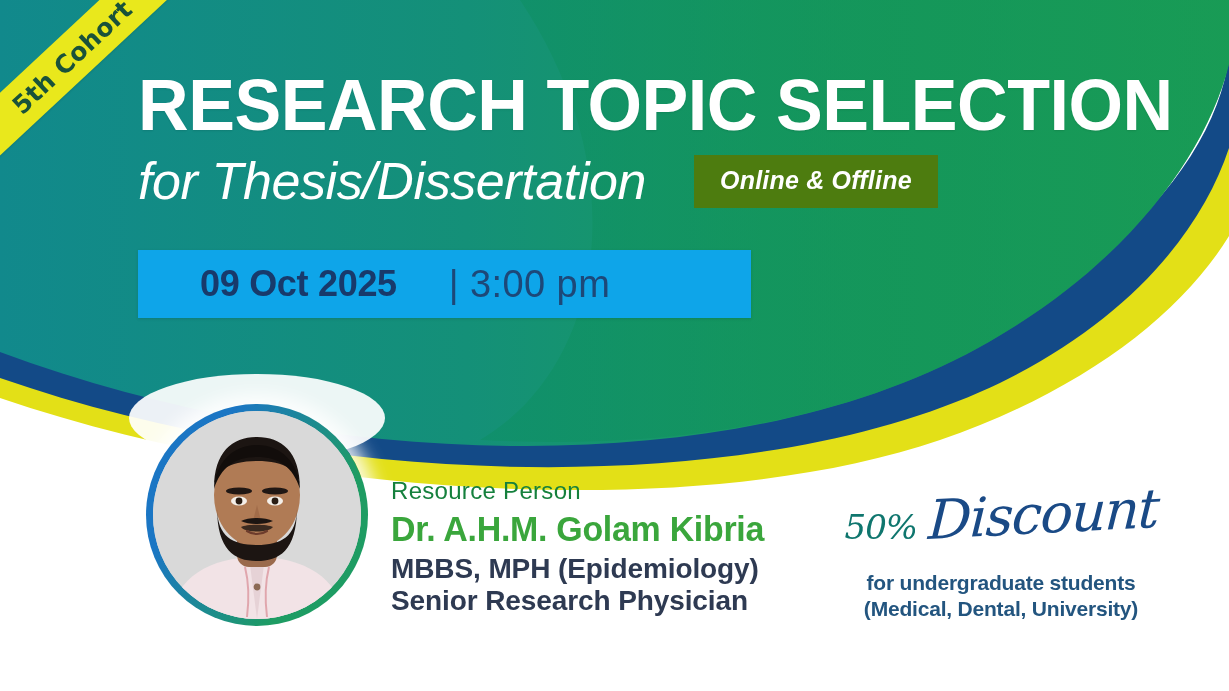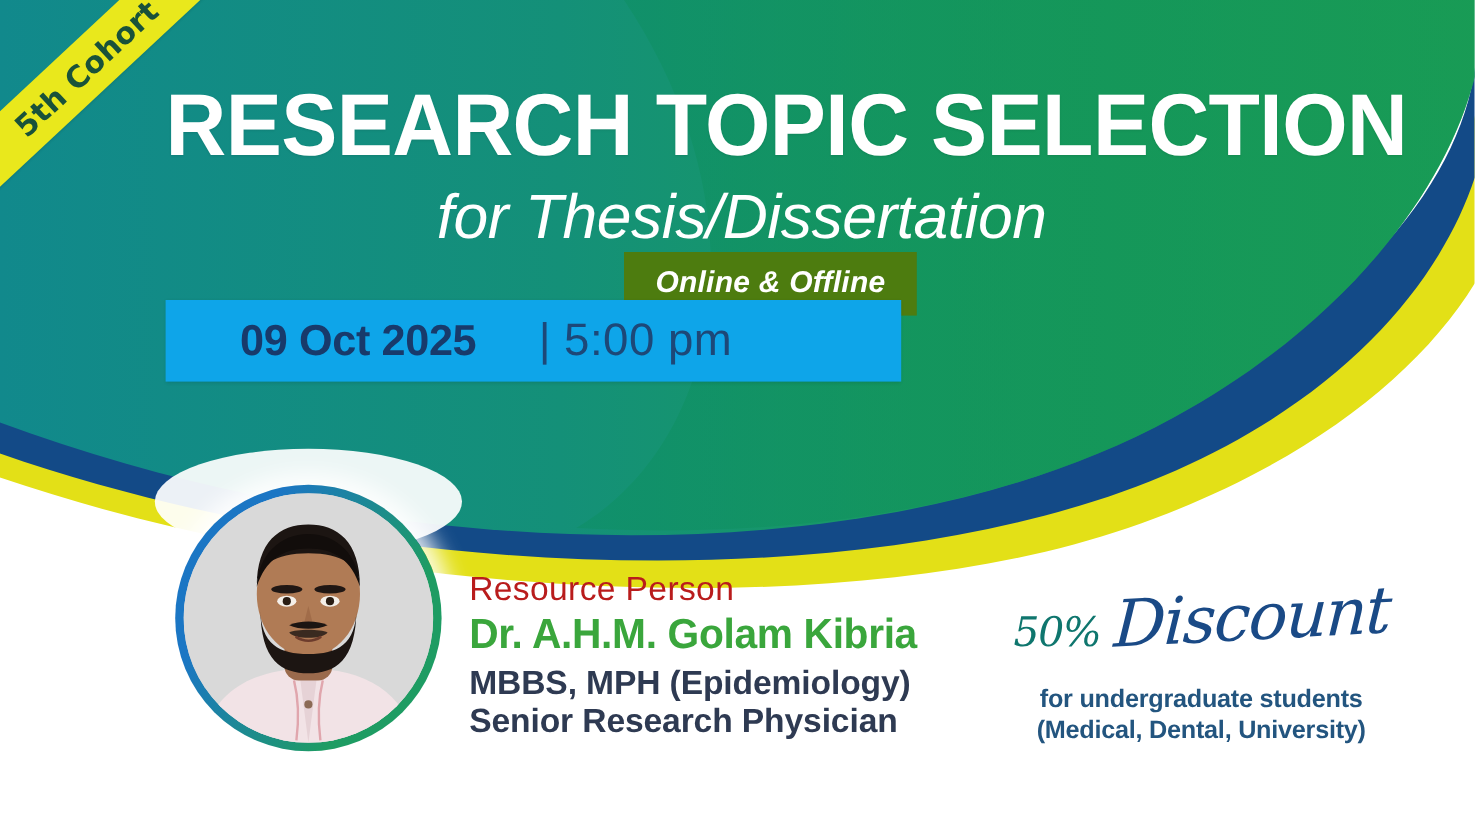--- a/index.html
+++ b/index.html
@@ -64,21 +64,20 @@
     letter-spacing: -0.5px;
     white-space: nowrap;
     transform: scaleX(0.96);
     transform-origin: left center;
     text-shadow: 0 1px 2px rgba(0,0,0,0.10);
   }
   .subline-row {
     display: flex;
     align-items: center;
     margin-top: 10px;
-    flex-direction: column;
   }
   .subline {
     font-size: 52px;
     line-height: 58px;
     font-style: italic;
     font-weight: normal;
     color: #ffffff;
     white-space: nowrap;
     letter-spacing: -0.4px;
   }
@@ -149,22 +148,22 @@
   }
 
   
   #speaker-info {
     position: absolute;
     left: 391px;
     top: 476px;
     width: 420px;
   }
   #speaker-info .rp-label {
-    font-size: 28px;
-    color: #b91c1c;
+    font-size: 24px;
+    color: #15803d;
     letter-spacing: 0.3px;
     line-height: 30px;
   }
   #speaker-info .rp-name {
     font-family: "Liberation Sans Narrow", "Liberation Sans", sans-serif;
     font-size: 35px;
     font-weight: bold;
     color: #3aa63c;
     line-height: 42px;
     margin-top: 2px;
@@ -273,21 +272,21 @@
     <div class="subline-row">
       <div class="subline">for Thesis/Dissertation</div>
       <div id="mode-badge">
         <span class="badge-label">Online &amp; Offline</span>
       </div>
     </div>
   </div>
 
   <div id="datetime-bar">
     <span class="date-text">09 Oct 2025</span>
-    <span class="time-text">| 5:00 pm</span>
+    <span class="time-text">| 3:00 pm</span>
   </div>
 
   <div id="speaker-photo">
     <div id="photo-inner">
       <svg viewBox="0 0 208 208" width="100%" height="100%">
         <rect x="0" y="0" width="208" height="208" fill="#d9d9d9"></rect>
 
         <path d="M16,208 C22,166 58,146 104,146 C150,146 186,166 192,208 Z" fill="#f2e3e6"></path>
         <path d="M96,146 L104,208 L112,146 Z" fill="#e6d2d6"></path>
 

